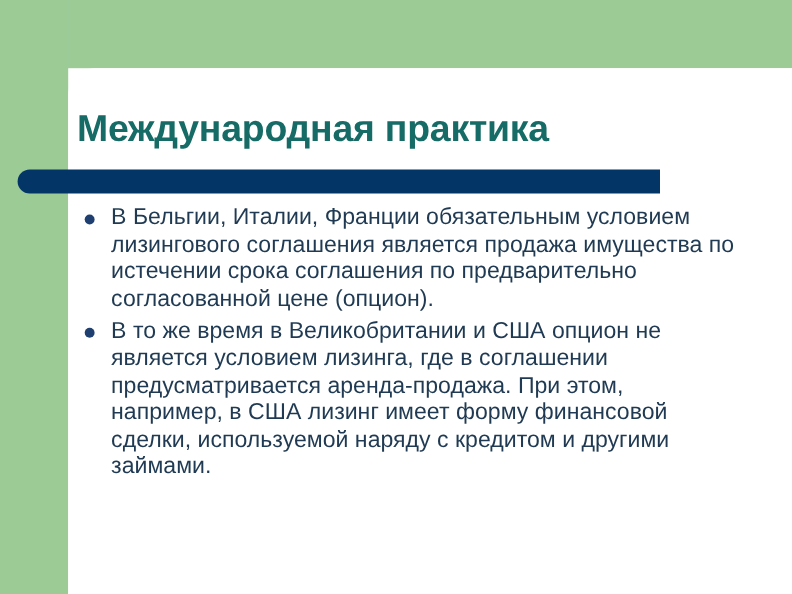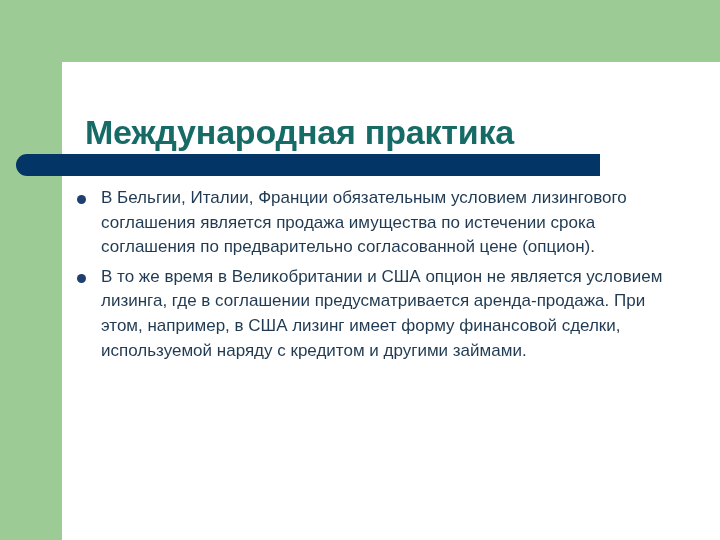--- a/index.html
+++ b/index.html
@@ -58,21 +58,21 @@
     background: #043567;
     border-top-left-radius: 11px;
     border-bottom-left-radius: 11px;
   }
 
   .slide-title {
     position: absolute;
     left: 70px;
     top: 100px;
     width: 620px;
-    margin: 15px;
+    margin: 0;
     font-size: 34px;
     font-weight: bold;
     line-height: 1.05;
     letter-spacing: -0.2px;
     color: #166b66;
     white-space: nowrap;
   }
 
   .body-list {
     position: absolute;
@@ -81,21 +81,21 @@
     width: 600px;
     margin: 0;
     padding: 0;
     list-style: none;
   }
 
   .body-item {
     position: relative;
     padding-left: 31px;
     margin: 0 0 5px 0;
-    font-size: 17px;
+    font-size: 21px;
     line-height: 24.6px;
     color: #1f3a52;
   }
 
   .body-item .bullet-marker {
     position: absolute;
     left: 7px;
     top: 9px;
     width: 9px;
     height: 9px;

